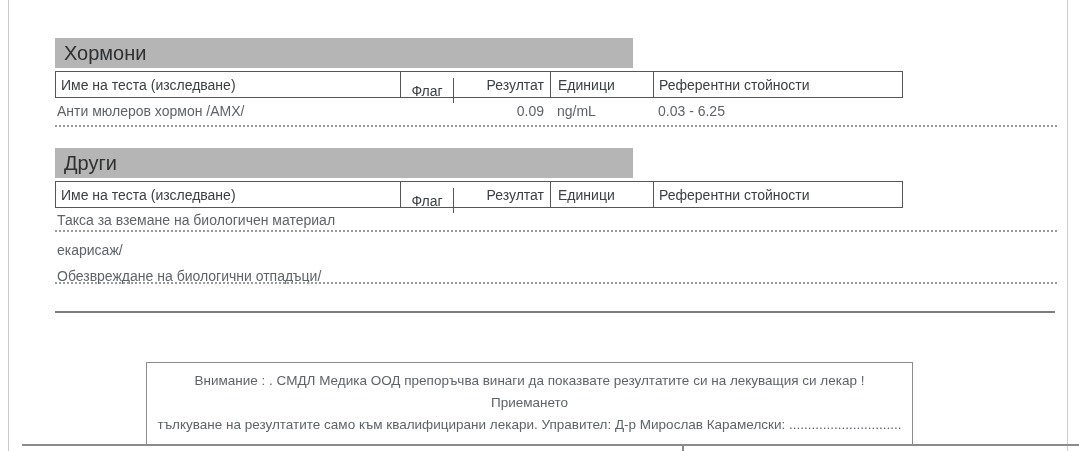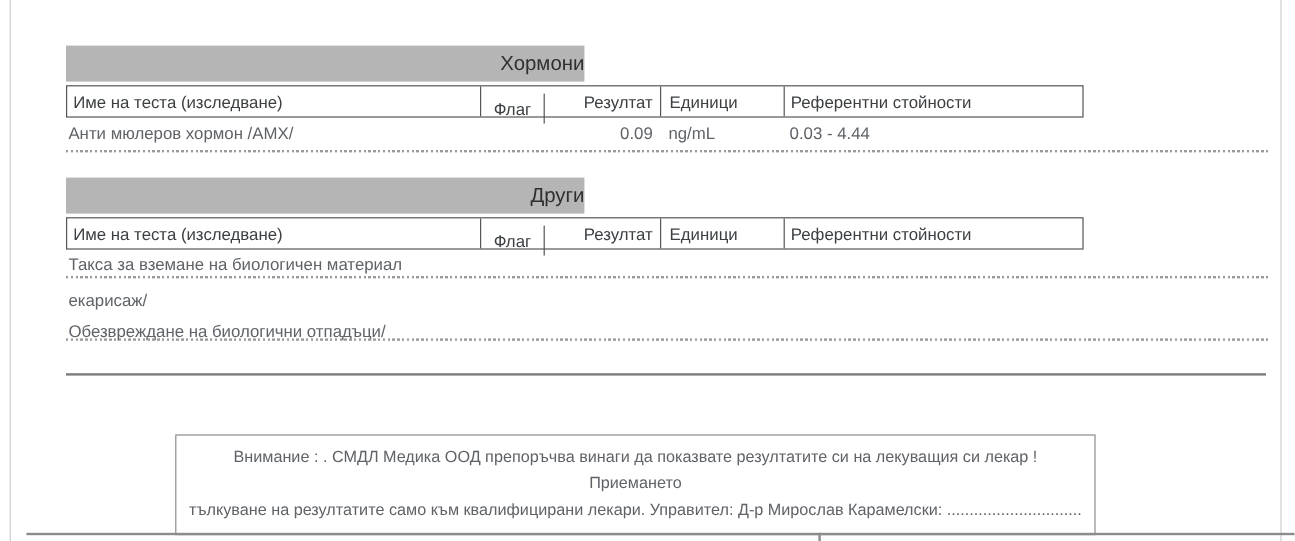--- a/index.html
+++ b/index.html
@@ -14,22 +14,22 @@
   }
   html,body{margin:0;padding:0;background:#fff;}
   .page{
     position:relative;width:1079px;height:451px;background:#ffffff;
     font-family:"Liberation Sans",sans-serif;color:var(--text-primary);
     overflow:hidden;
   }
   .vline{position:absolute;top:0;bottom:0;width:1px;background:var(--panel-border);}
   .note{position:absolute;left:57px;top:7px;font-size:14.5px;color:var(--text-primary);}
   .band{
-    position:absolute;left:55px;width:432px;height:30px;background:var(--section-bg);
-    font-size:17px;color:#2d2f31;line-height:30px;padding-left:9px;box-sizing:border-box;text-align:right;
+    position:absolute;left:55px;width:578px;height:30px;background:var(--section-bg);
+    font-size:20px;color:#2d2f31;line-height:30px;padding-left:9px;box-sizing:border-box;
   }
   .thead{
     position:absolute;left:55px;width:848px;height:27px;display:flex;
     border:1.5px solid var(--table-border);box-sizing:border-box;background:#fff;
     font-size:14px;color:var(--text-primary);align-items:center;
   }
   .thead .cell{height:100%;display:flex;align-items:center;box-sizing:border-box;}
   .c-name{width:345px;padding-left:5px;border-right:1.5px solid var(--table-border);}
   .c-flag{width:53px;justify-content:center;border-right:1.5px solid var(--table-border);margin-top:12px;}
   .c-result{width:97px;justify-content:flex-end;padding-right:6px;border-right:1.5px solid var(--table-border);}
@@ -76,21 +76,21 @@
     <div class="cell c-result">Резултат</div>
     <div class="cell c-units">Единици</div>
     <div class="cell c-ref">Референтни стойности</div>
   </div>
 
   <div class="trow" style="top:103px;">
     <div class="cell c-name">Анти мюлеров хормон /АМХ/</div>
     <div class="cell c-flag"></div>
     <div class="cell c-result">0.09</div>
     <div class="cell c-units">ng/mL</div>
-    <div class="cell c-ref">0.03 - 4.44</div>
+    <div class="cell c-ref">0.03 - 6.25</div>
   </div>
   <div class="dotted" style="top:125px;"></div>
 
   <div class="band" style="top:148px;">
     <span>Други</span>
   </div>
 
   <div class="thead" style="top:181px;">
     <div class="cell c-name">Име на теста (изследване)</div>
     <div class="cell c-flag">Флаг</div>

